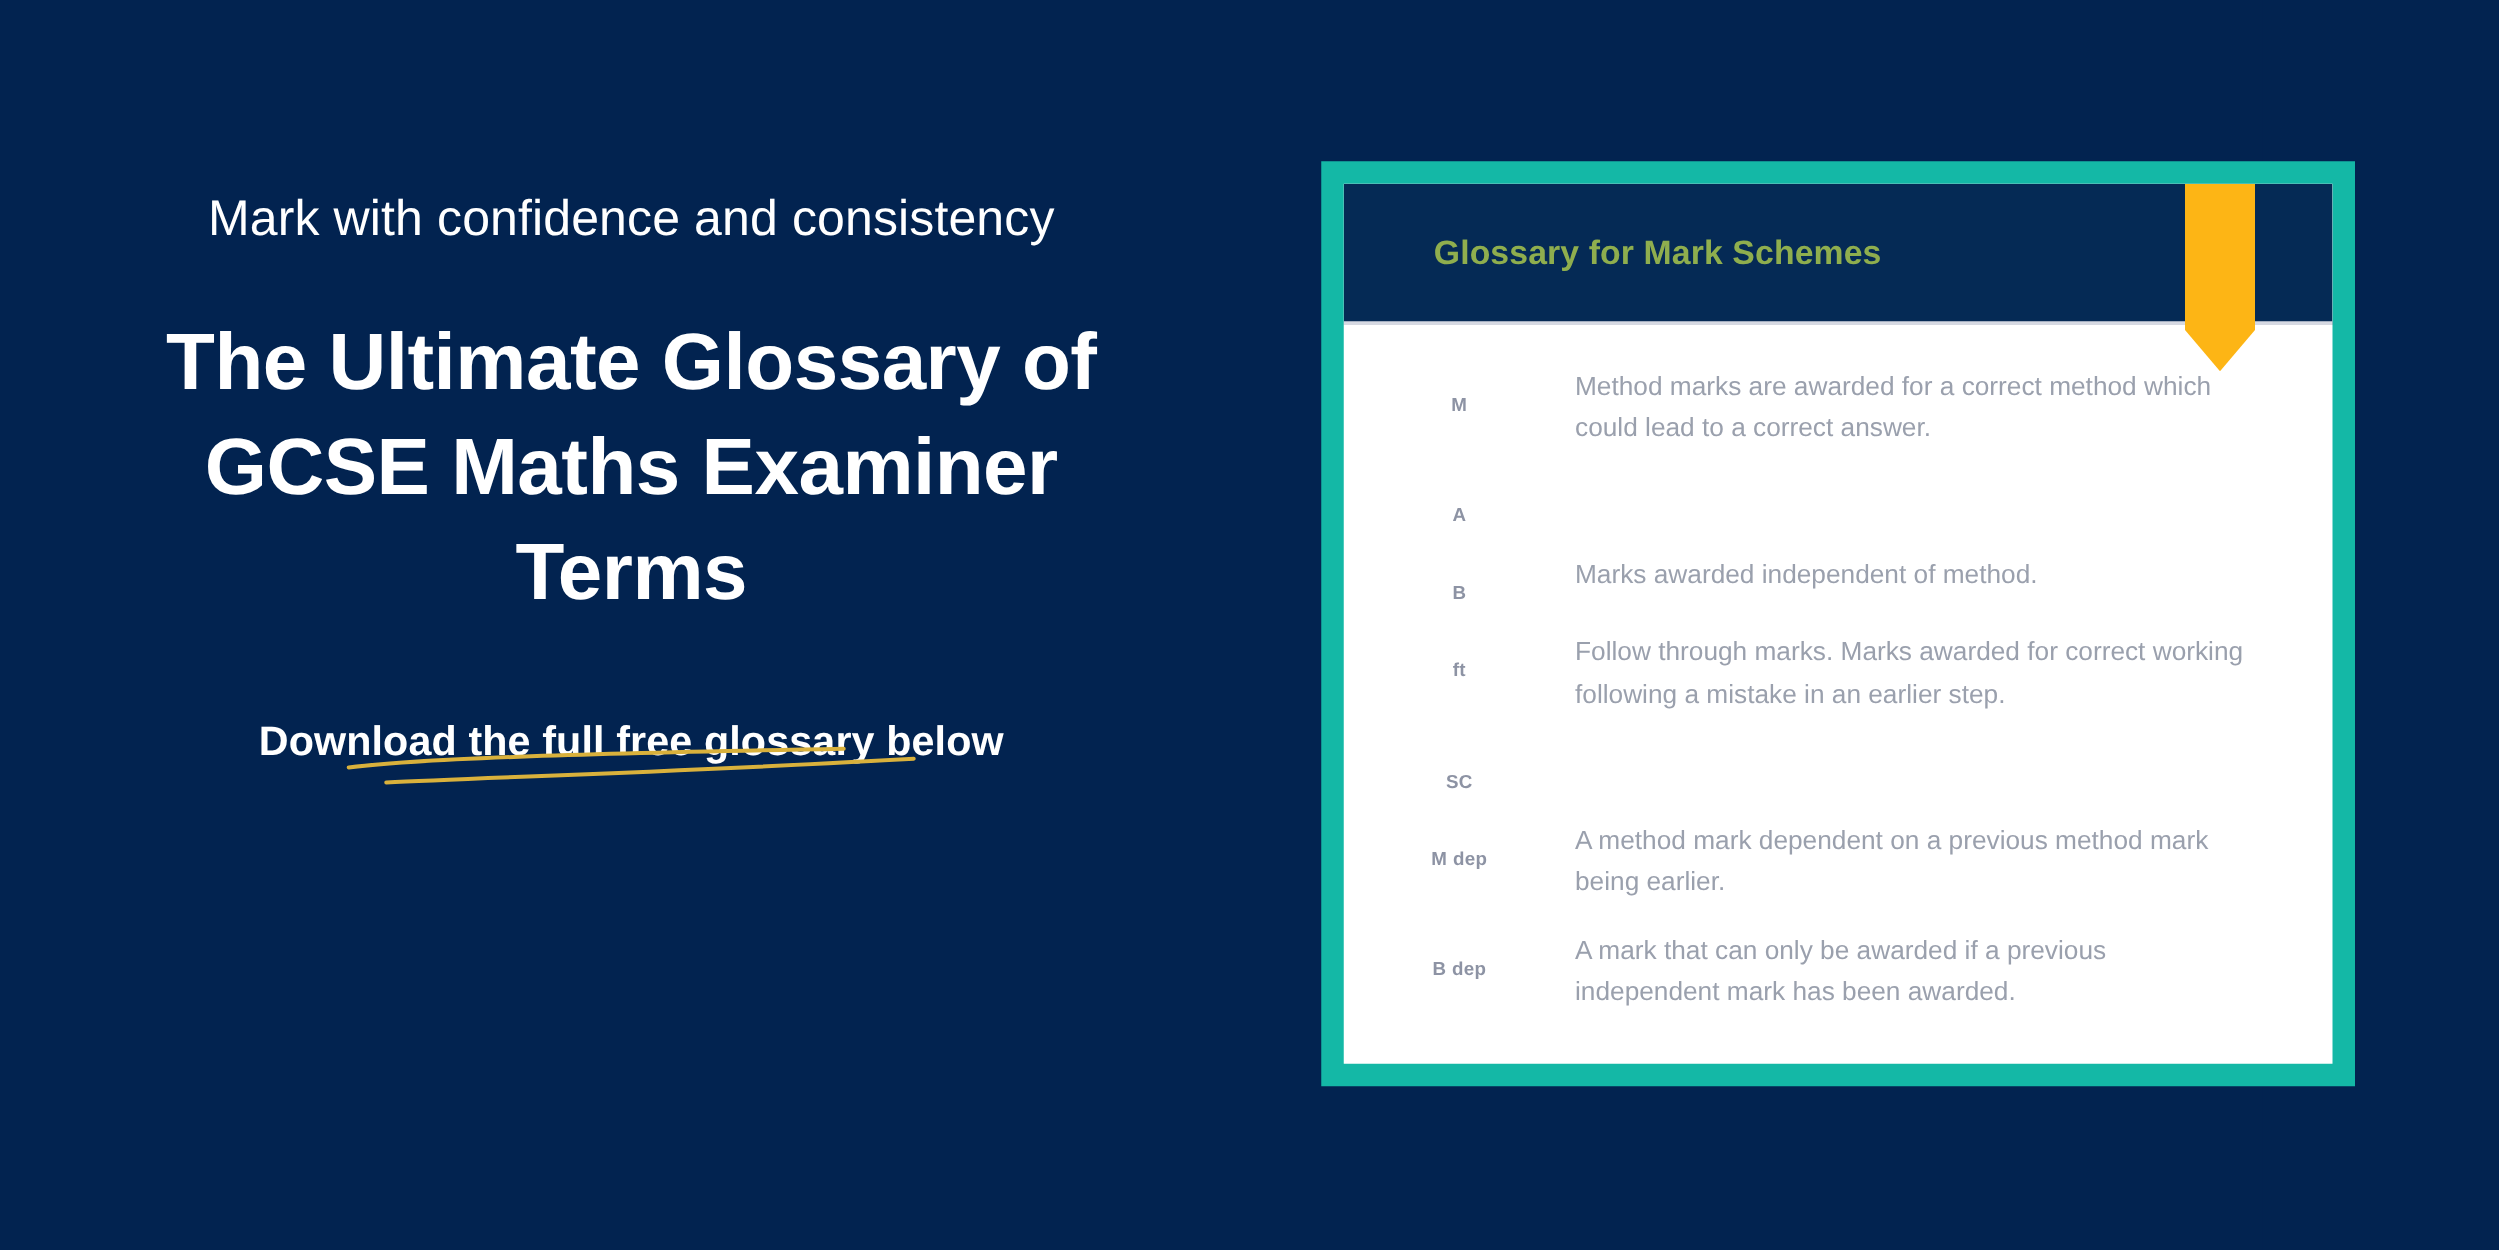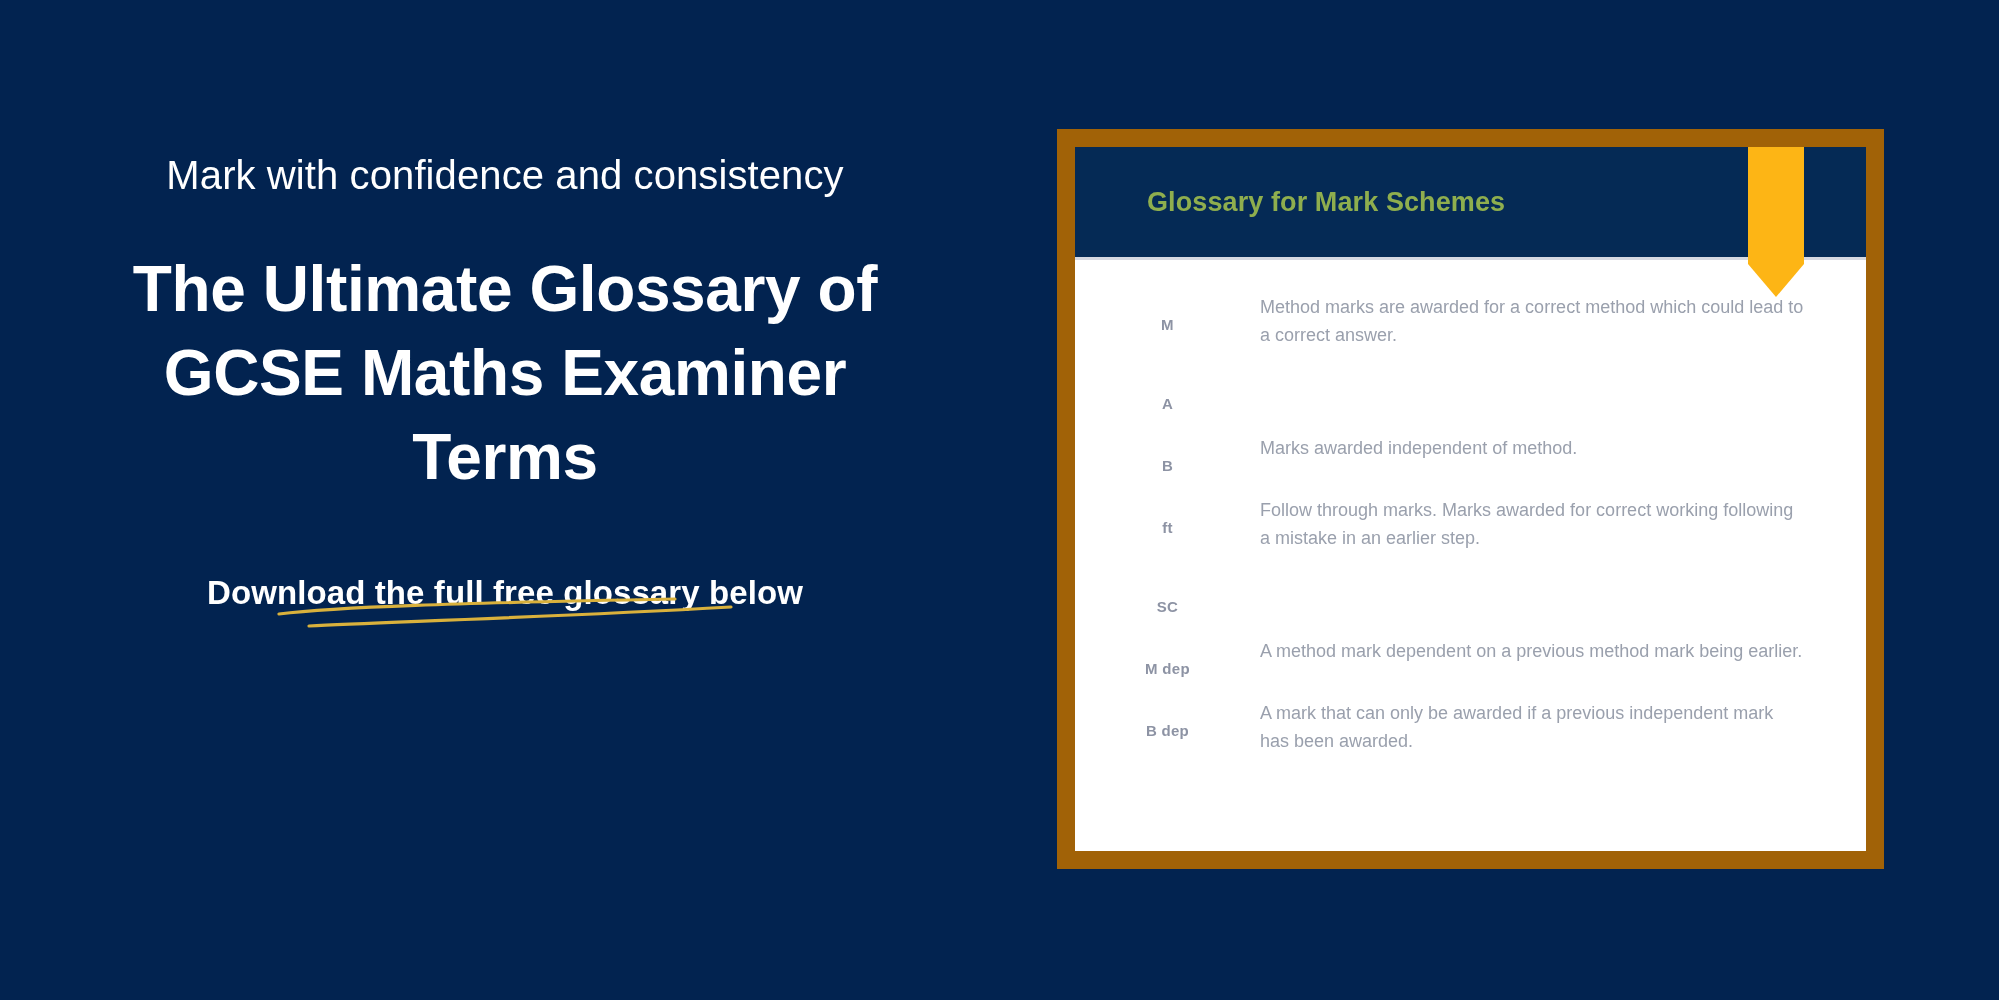--- a/index.html
+++ b/index.html
@@ -64,21 +64,21 @@
     width:460px;
     height:40px;
     pointer-events:none;
   }
 
   
   .card-frame {
     position:absolute;
     left:1057px; top:129px;
     width:827px; height:740px;
-    background:#a16207;
+    background:#14b8a6;
     padding:18px;
     overflow:hidden;
   }
   .card {
     position:relative;
     width:100%; height:100%;
     background:#ffffff;
     overflow:hidden;
   }
   .card-header {
@@ -116,21 +116,21 @@
     text-align:center;
     color:#8d93a4;
     font-size:15px;
     font-weight:700;
     letter-spacing:0.3px;
     padding-top:23px;
   }
   .gloss-def {
     flex:1;
     color:#9aa0ad;
-    font-size:18px;
+    font-size:21px;
     font-weight:400;
     line-height:1.58;
     padding-right:62px;
   }
 </style>
 </head>
 <body>
 
 <div class="stage">
 

